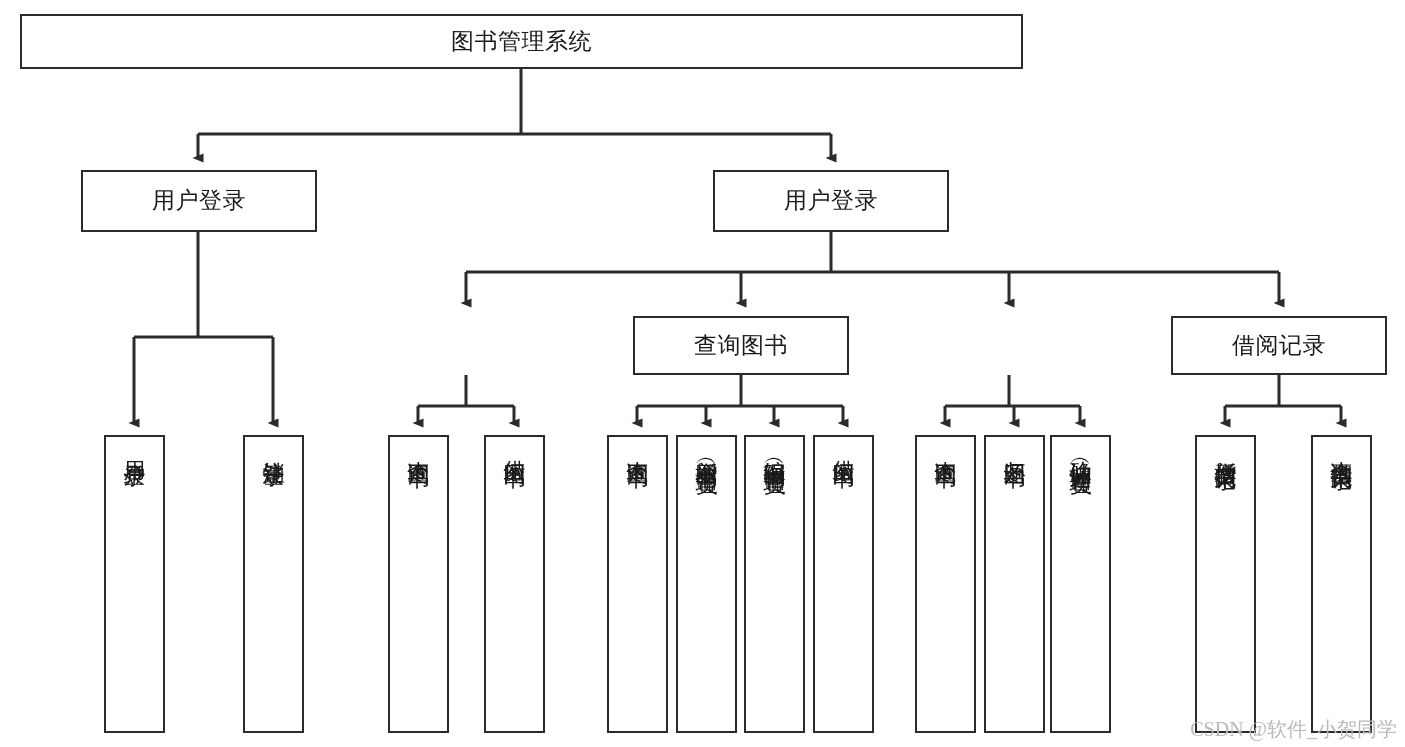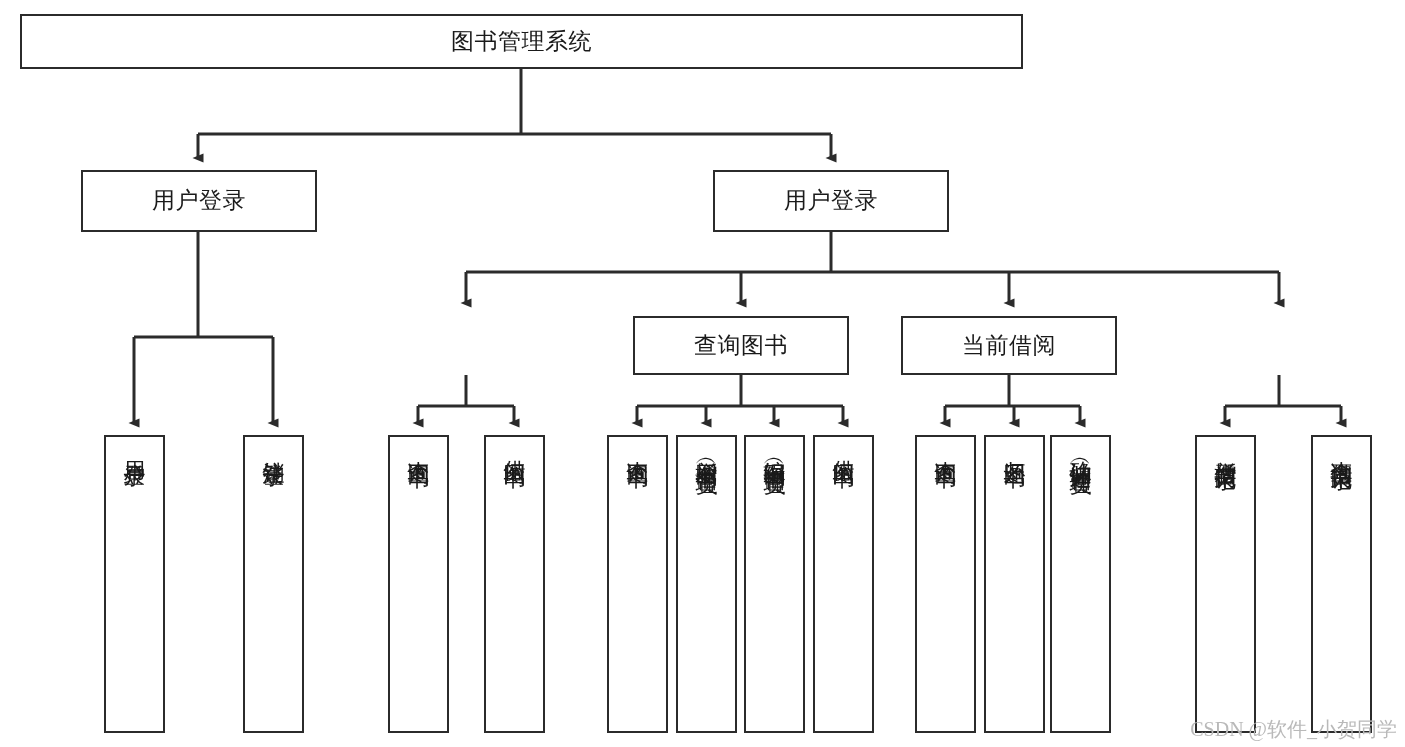--- a/index.html
+++ b/index.html
@@ -138,24 +138,24 @@
 
   <div class="node horiz" style="left:713px; top:170px; width:236px; height:62px;">
     <span class="node-label">用户登录</span>
   </div>
 
 
   <div class="node horiz" style="left:633px; top:316px; width:216px; height:59px;">
     <span class="node-label">查询图书</span>
   </div>
 
-  <div class="node horiz" style="left:901px; top:316px; width:216px; height:59px;">
-    <span class="node-label">当前借阅</span>
-  </div>
-
+
+  <div class="node horiz" style="left:1171px; top:316px; width:216px; height:59px;">
+    <span class="node-label">借阅记录</span>
+  </div>
 
   <div class="node vert" style="left:104px; top:435px; width:61px; height:298px;">
     <span class="node-label">用户登录</span>
   </div>
 
   <div class="node vert" style="left:243px; top:435px; width:61px; height:298px;">
     <span class="node-label">注销登录</span>
   </div>
 
   <div class="node vert" style="left:388px; top:435px; width:61px; height:298px;">

